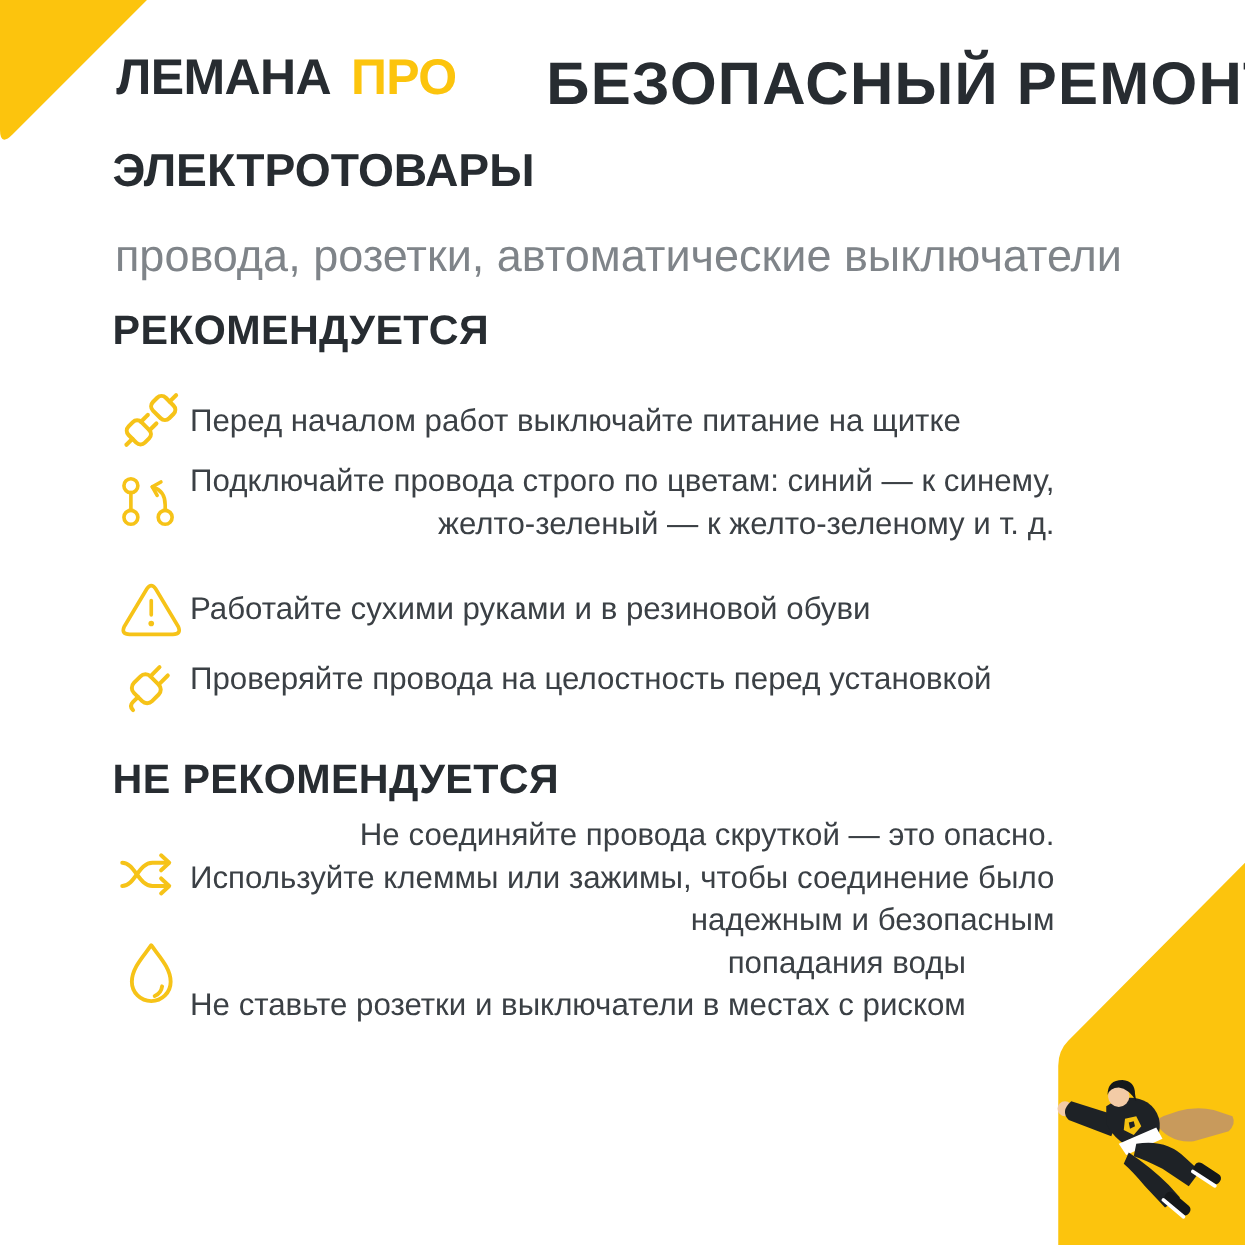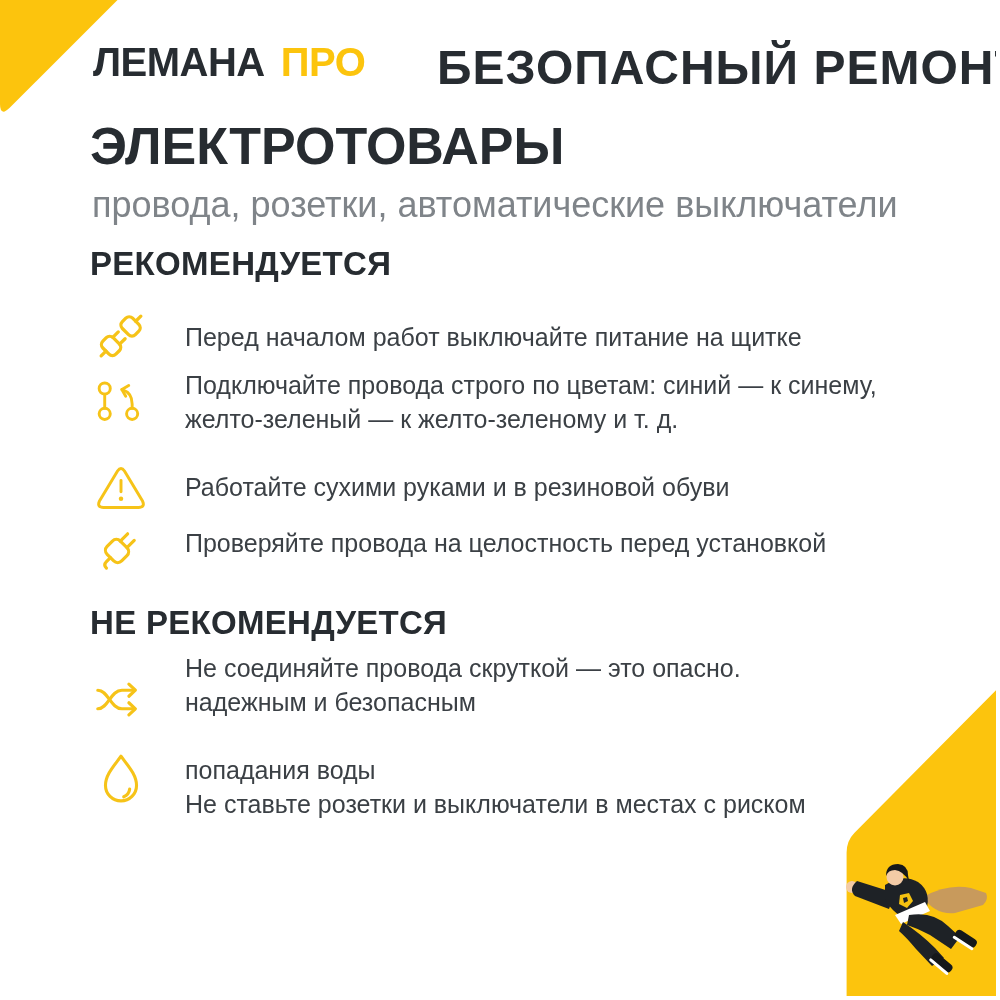--- a/index.html
+++ b/index.html
@@ -9,34 +9,34 @@
   }
   svg{display:block;}
   .bg{position:absolute;inset:0;z-index:0;}
   .bg path{fill:var(--brand-yellow,#fcc40d);}
   .content-layer{position:absolute;inset:0;z-index:1;}
 
   .logo{position:absolute;left:93px;top:40px;font-size:40px;font-weight:bold;letter-spacing:-0.5px;white-space:nowrap;}
   .logo .accent{color:var(--brand-yellow,#fcc40d);margin-left:16px;}
   .header-title{position:absolute;left:437px;top:40px;font-size:48px;font-weight:bold;letter-spacing:1px;white-space:nowrap;}
 
-  .page-title{position:absolute;left:90px;top:116px;margin:0;font-size:52px;font-weight:bold;letter-spacing:0;white-space:nowrap;}
+  .page-title{position:absolute;left:90px;top:116px;margin:0;font-size:37px;font-weight:bold;letter-spacing:0;white-space:nowrap;}
   .subtitle{position:absolute;left:80px;top:172px;margin:12px;font-size:36px;color:var(--subtitle-gray,#7f8489);white-space:nowrap;}
 
   .sec-heading{position:absolute;left:90px;margin:0;font-size:33px;font-weight:bold;letter-spacing:0.3px;white-space:nowrap;}
   #rec-heading{top:245px;}
   #notrec-heading{top:592px;margin-top:12px;}
 
   .row{position:absolute;left:90px;display:flex;align-items:flex-start;}
   .icn{flex:0 0 62px;width:62px;display:flex;justify-content:center;}
   .icn path,.icn rect,.icn circle,.icn line{
     fill:none;stroke:var(--icon-yellow,#f6c318);stroke-width:3.4;stroke-linecap:round;stroke-linejoin:round;
   }
   .icn .solid{fill:var(--icon-yellow,#f6c318);stroke:none;}
-  .txt{margin-left:33px;font-size:25px;line-height:34px;color:var(--body-text,#3b4045);white-space:nowrap;}
+  .txt{font-size:25px;line-height:34px;color:var(--body-text,#3b4045);white-space:nowrap;text-align:right;}
   .txt span{display:block;}
 
   .mascot{position:absolute;left:843px;top:855px;z-index:2;}
 </style>
 </head>
 <body>
 
 <div class="page">
 
   <svg class="bg" viewBox="0 0 1000 1000" aria-hidden="true">
@@ -127,20 +127,21 @@
       <div class="icn" style="margin-top:27px">
         <svg width="52" height="43" viewBox="0 0 56 46">
           <path d="M3 33 C14 33 17 13 29 13 H42"></path>
           <path d="M36.5 6.5 L43.5 13 L36.5 19.5"></path>
           <path d="M3 13 C14 13 17 33 29 33 H42"></path>
           <path d="M36.5 26.5 L43.5 33 L36.5 39.5"></path>
         </svg>
       </div>
       <div class="txt">
         <span>Не соединяйте провода скруткой — это опасно.</span>
+        <span>Используйте клеммы или зажимы, чтобы соединение было</span>
         <span>надежным и безопасным</span>
       </div>
     </div>
 
     <div class="row" style="top:753px">
       <div class="icn" style="margin-top:-1px">
         <svg width="42" height="54" viewBox="0 0 46 58">
           <path d="M23 4 C30 14 40 24 40 36 A17 17 0 0 1 6 36 C6 24 16 14 23 4 Z"></path>
           <path d="M32.5 40 A10.5 10.5 0 0 1 26 48.5"></path>
         </svg>

